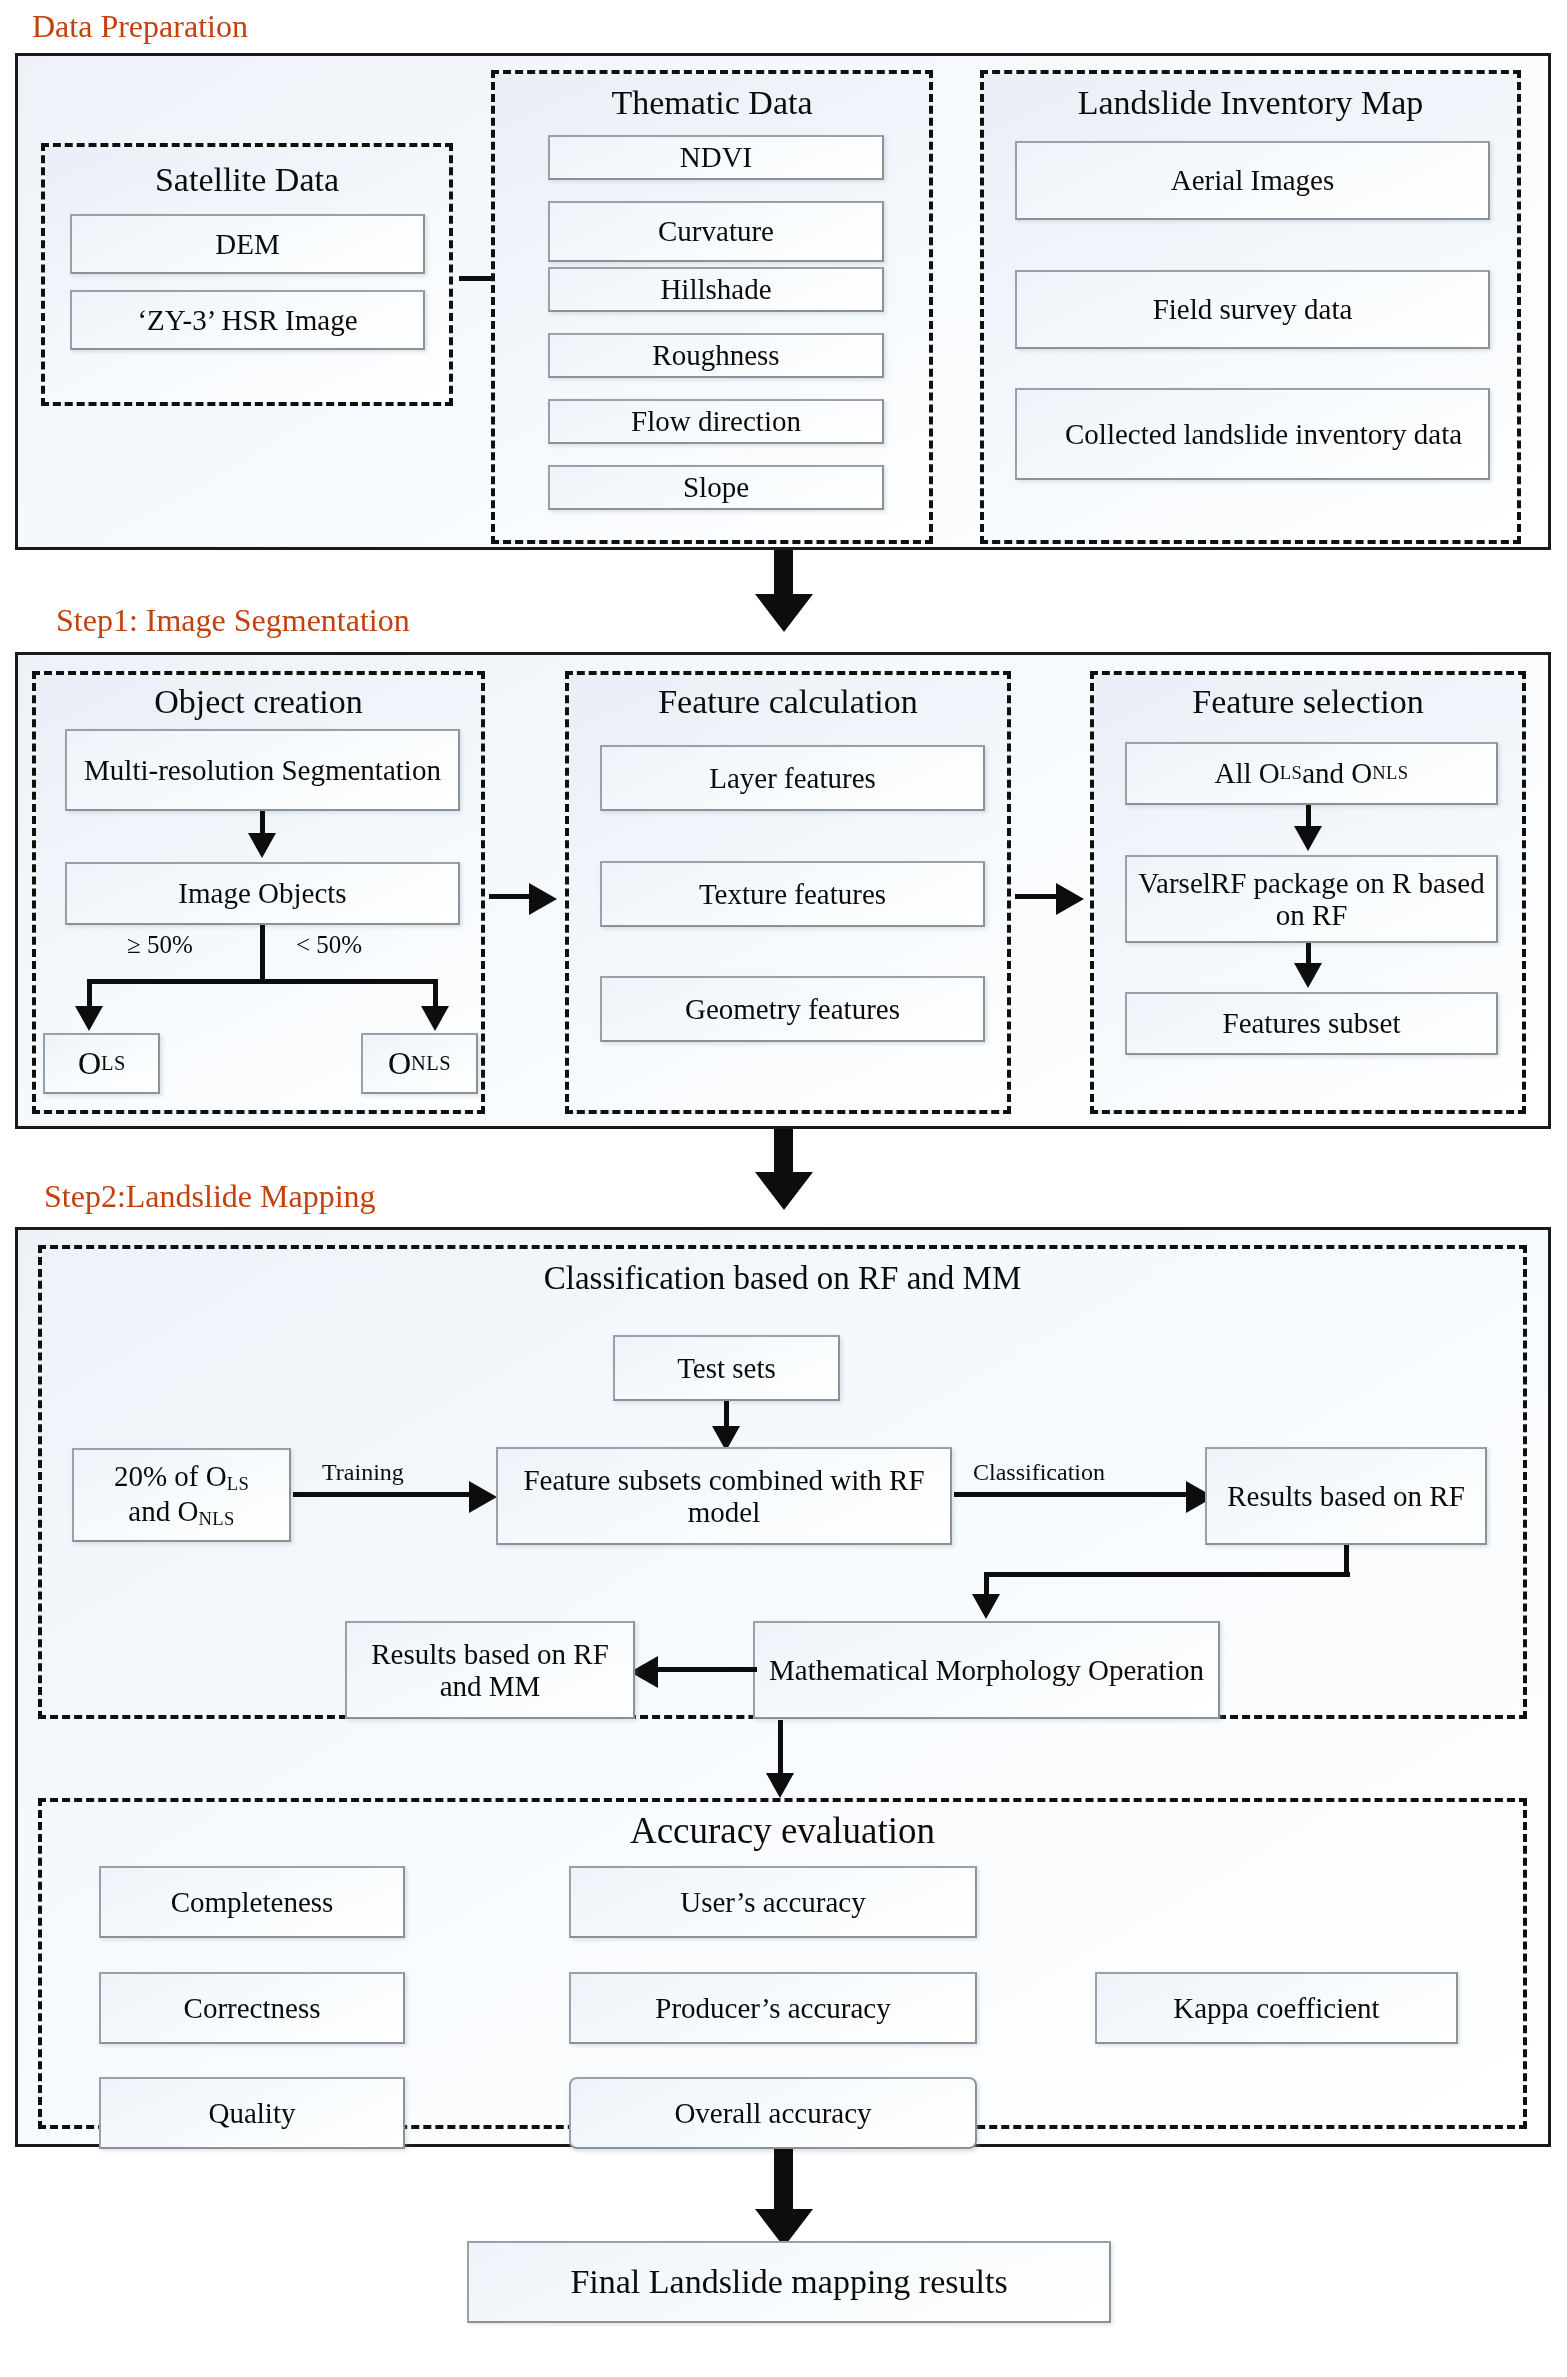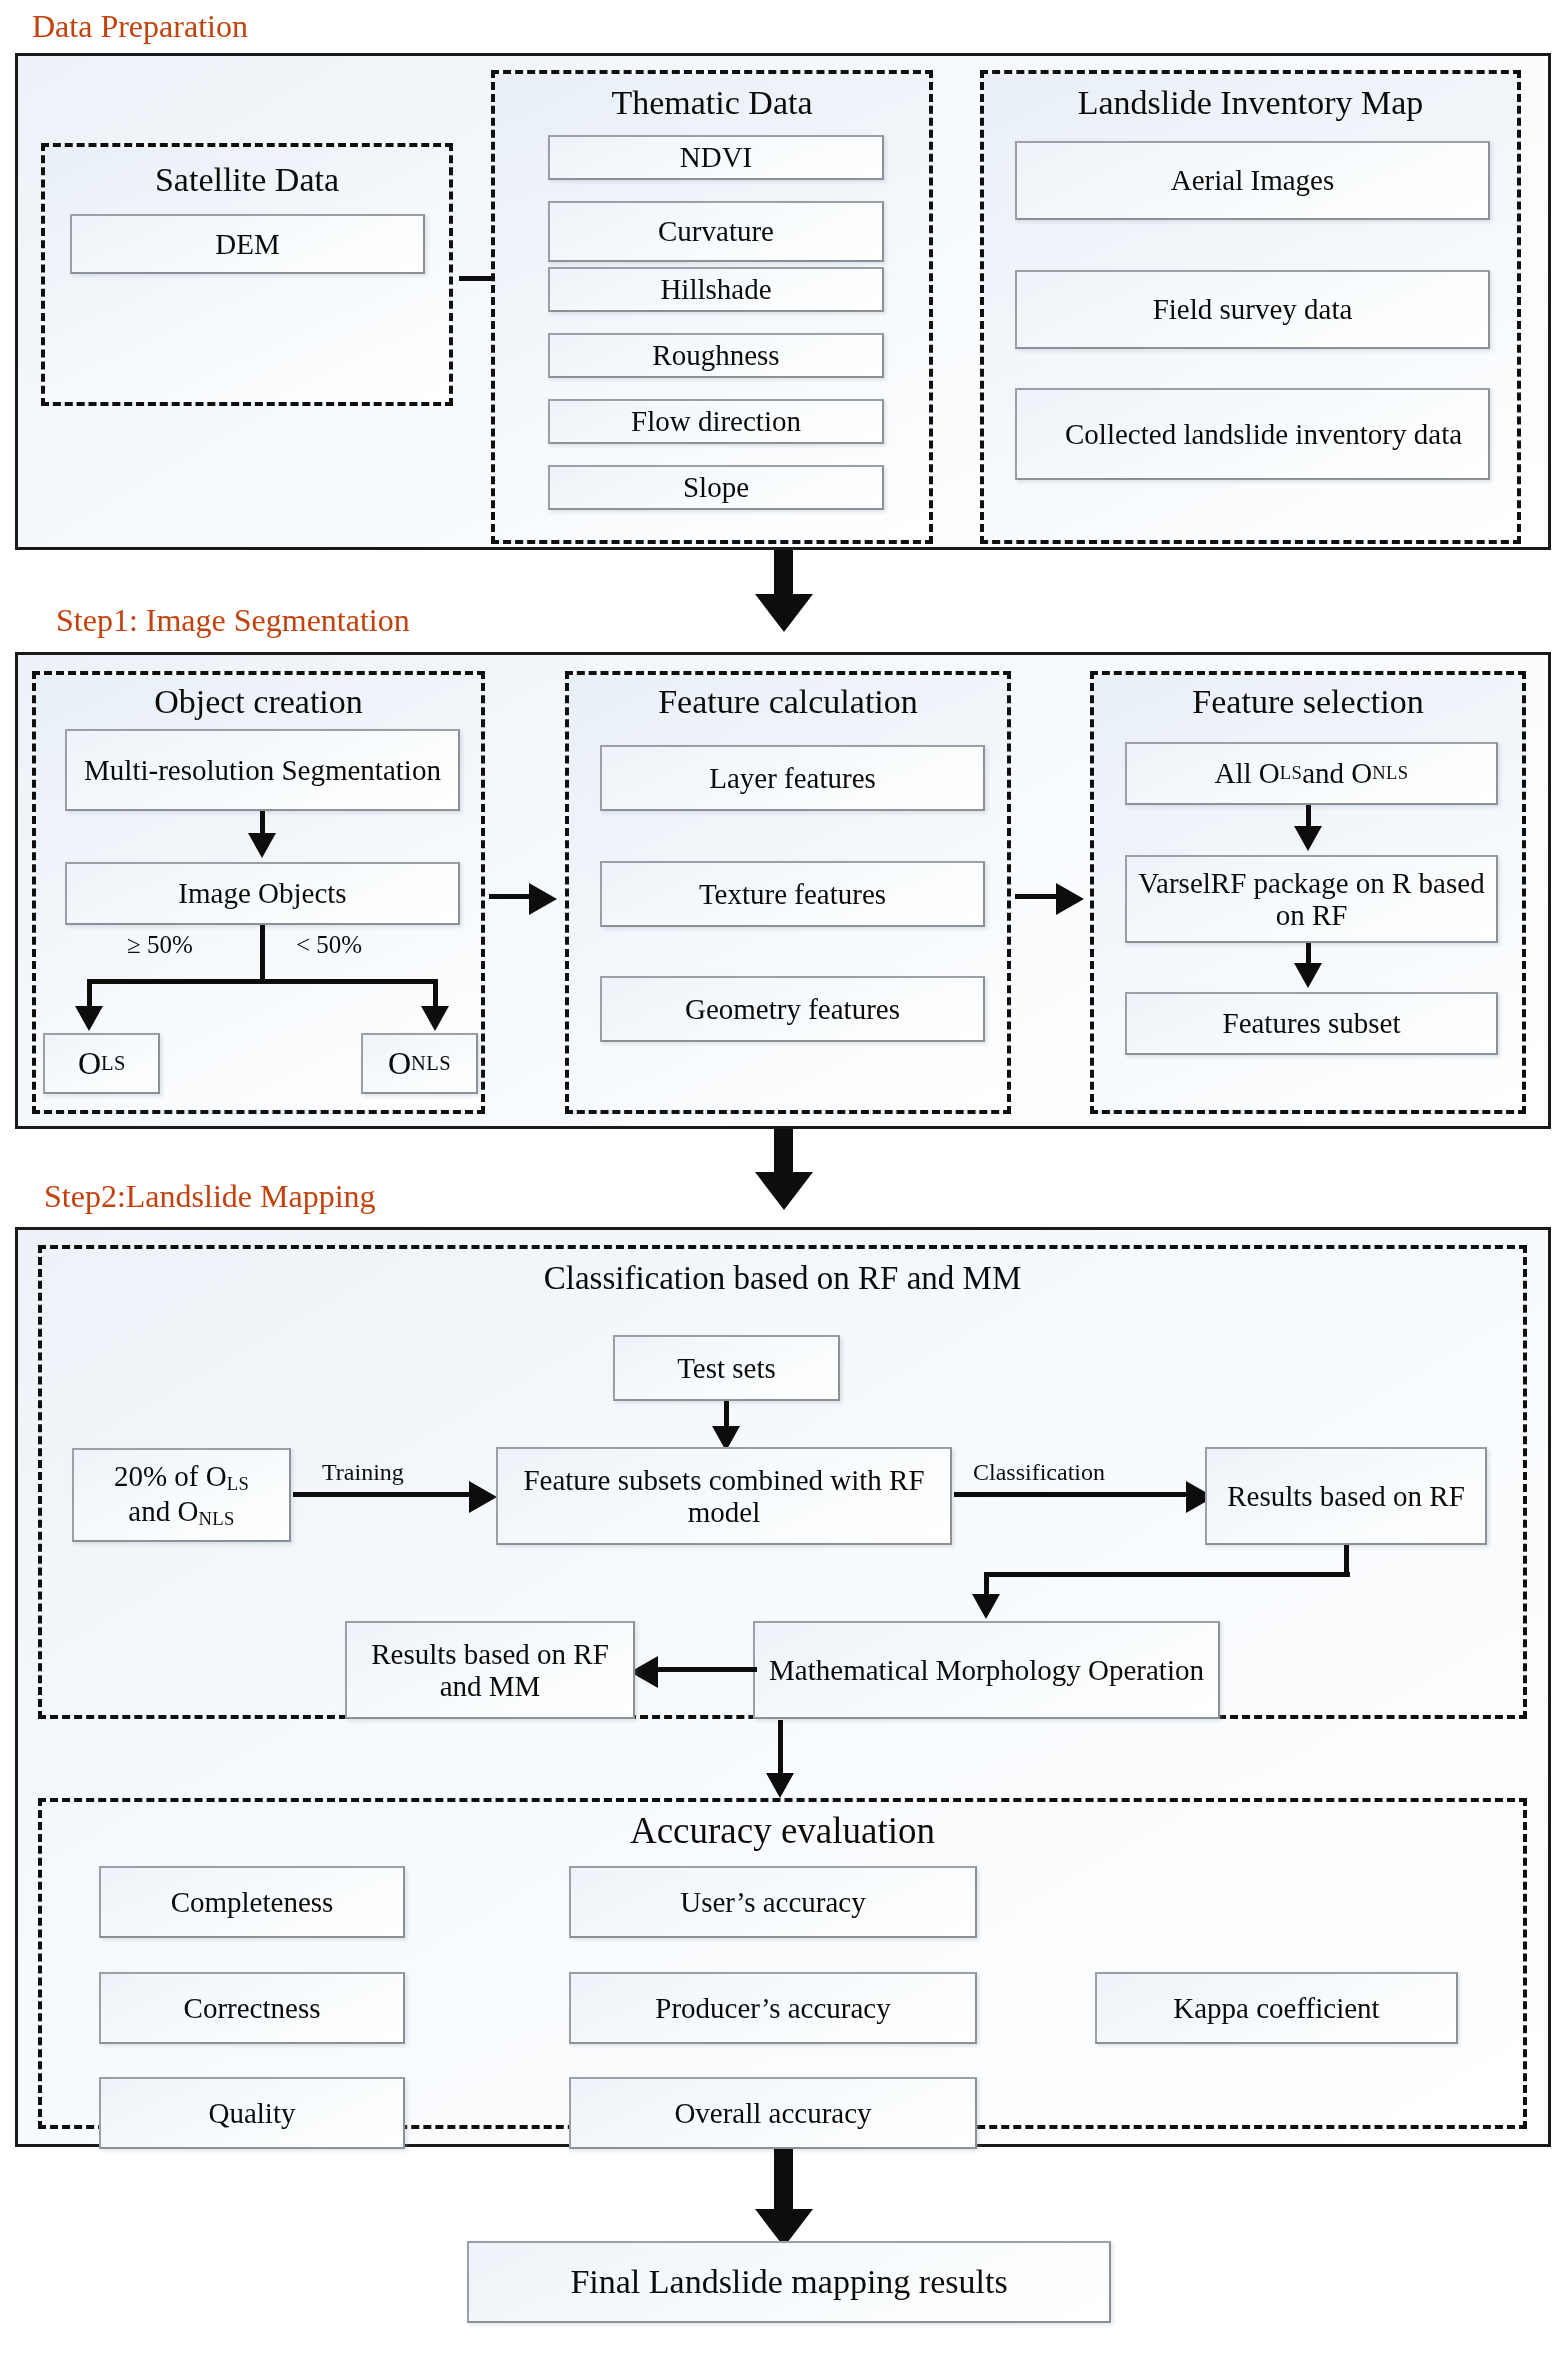--- a/index.html
+++ b/index.html
@@ -120,20 +120,21 @@
 
 <div id="page">
 
   <div class="sec-label" style="left:32px;top:10.2px;">Data Preparation</div>
 
   <div class="solid-box" style="left:14.6px;top:53px;width:1536px;height:497px;"></div>
 
   <div class="dash-box" style="left:41px;top:143px;width:412px;height:263px;">
     <div class="grp-title" style="top:16px;">Satellite Data</div>
     <div class="node" style="left:25px;top:67px;width:355px;height:60px;">DEM</div>
+    <div class="node" style="left:25px;top:143px;width:355px;height:60px;">‘ZY-3’  HSR Image</div>
   </div>
 
   <div class="ln-h" style="left:459px;top:276px;width:45px;"></div>
   <div class="ar-r" style="left:502px;top:265px;"></div>
 
   <div class="dash-box" style="left:491px;top:70px;width:442px;height:474px;">
     <div class="grp-title" style="top:11.7px;">Thematic Data</div>
     <div class="node" style="left:53px;top:61px;width:336px;height:45px;">NDVI</div>
     <div class="node" style="left:53px;top:127px;width:336px;height:61px;">Curvature</div>
     <div class="node" style="left:53px;top:259px;width:336px;height:45px;">Roughness</div>
@@ -263,21 +264,21 @@
   <div class="dash-box plain" style="left:38px;top:1798px;width:1489px;height:331px;">
     <div class="grp-title" style="top:10.2px;font-size:37px;">Accuracy evaluation</div>
   </div>
 
   <div class="node" style="left:99px;top:1866px;width:306px;height:72px;">Completeness</div>
   <div class="node" style="left:99px;top:1972px;width:306px;height:72px;">Correctness</div>
   <div class="node" style="left:99px;top:2077px;width:306px;height:72px;">Quality</div>
 
   <div class="node" style="left:569px;top:1866px;width:408px;height:72px;">User’s accuracy</div>
   <div class="node" style="left:569px;top:1972px;width:408px;height:72px;">Producer’s accuracy</div>
-  <div class="node" style="left:569px;top:2077px;width:408px;height:72px;">Overall accuracy</div>
+  <div class="node" style="left:569px;top:2077px;width:408px;height:72px;border-radius:8px;">Overall accuracy</div>
 
   <div class="node" style="left:1095px;top:1972px;width:363px;height:72px;">Kappa coefficient</div>
 
   <div class="fat-stem" style="left:774px;top:2149px;height:70px;"></div>
   <div class="fat-head" style="left:755px;top:2209px;"></div>
 
   <div class="node" style="left:467px;top:2241px;width:644px;height:82px;font-size:34px;">Final Landslide mapping results</div>
 
 </div>
 

